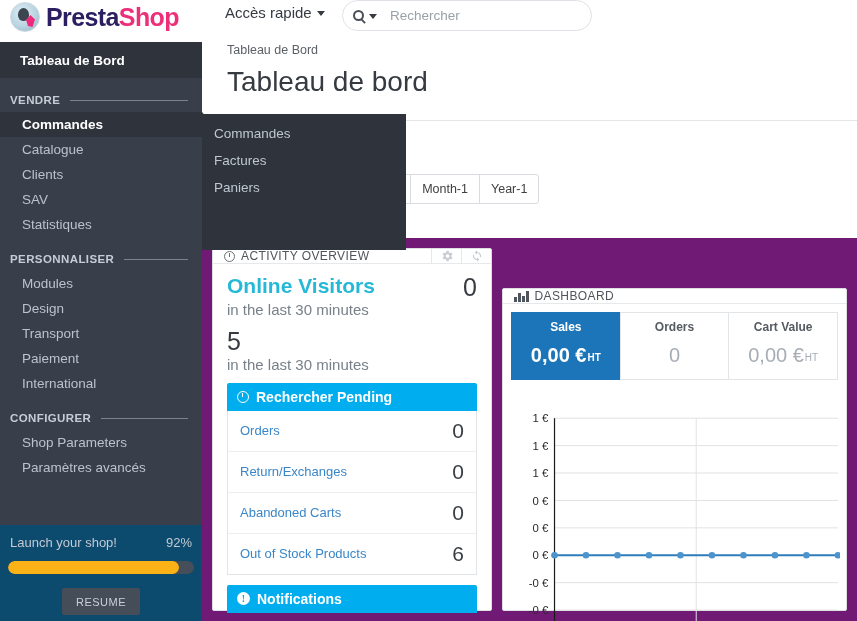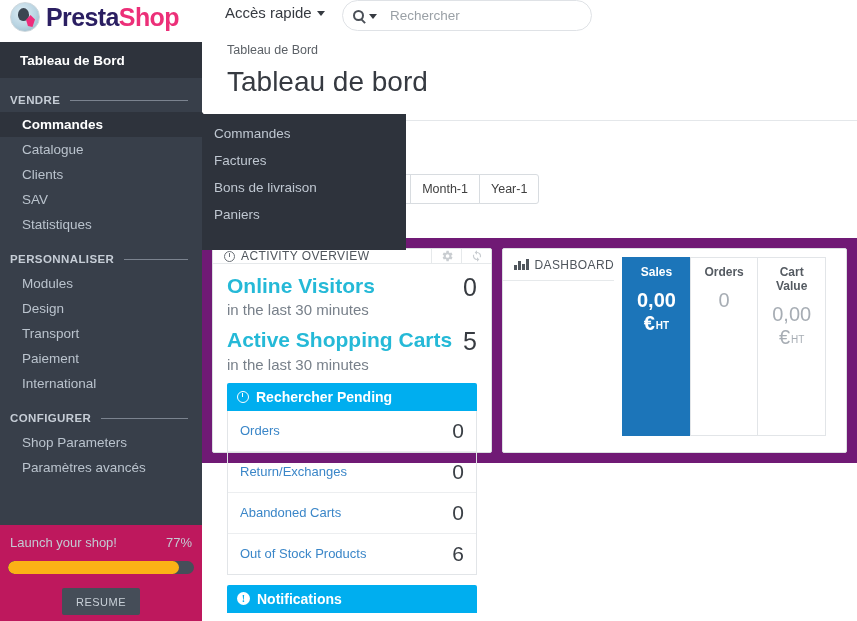--- a/index.html
+++ b/index.html
@@ -2,21 +2,21 @@
 <html><head>
 <meta charset="utf-8">
 <style>
   * { box-sizing: border-box; margin: 0; padding: 0; }
   html, body {
     width: 857px; height: 621px;
     font-family: "Liberation Sans", sans-serif;
     background: #ffffff;
     overflow: hidden;
   }
-  #app { position: relative; width: 857px; height: 463px; }
+  #app { position: relative; width: 857px; height: 621px; }
 
   
   .topbar {
     position: absolute; left: 0; top: 0; width: 857px; height: 42px;
     background: #ffffff; z-index: 30;
   }
   .logo-wrap {
     position: absolute; left: 10px; top: 2px;
     display: flex; align-items: center; gap: 6px;
   }
@@ -98,21 +98,21 @@
   }
   .side-item.active::after {
     content: ""; position: absolute; right: -11px; top: 50%;
     transform: translateY(-50%);
     border-top: 13px solid transparent; border-bottom: 13px solid transparent;
     border-left: 11px solid #2e333c;
   }
 
   .launch-panel {
     position: absolute; left: 0; bottom: 0; width: 202px; height: 96px;
-    background: #be185d; padding: 10px 8px 0 8px;
+    background: #0c4a6e; padding: 10px 8px 0 8px;
   }
   .launch-row {
     display: flex; justify-content: space-between; align-items: baseline;
     color: #c3cad3; font-size: 13px; padding: 0 2px;
   }
   .prog-track {
     margin: 11px 0 0 0; height: 13px; border-radius: 7px;
     background: #464e59; overflow: hidden;
   }
   .prog-fill { height: 100%; background: #fbb216; border-radius: 7px; }
@@ -228,21 +228,21 @@
     border-radius: 2px 2px 0 0;
   }
   .excl-ico {
     width: 13px; height: 13px; border-radius: 50%; background: #fff;
     color: #00aeef; font-size: 10px; font-weight: bold; flex: none;
     display: flex; align-items: center; justify-content: center;
     font-family: "Liberation Serif", serif;
   }
 
   
-  .dash-card { flex: 1; display: flex; flex-direction: row; min-width: 0; }
+  .dash-card { flex: 1; display: flex; flex-direction: column; min-width: 0; margin-top: 40px; }
   .kpi-row { display: flex; padding: 8px 8px 16px 8px; }
   .kpi {
     flex: 1; border: 1px solid #e2e5e8; margin-left: -1px;
     text-align: center; padding: 7px 4px 12px 4px;
   }
   .kpi:first-child { margin-left: 0; }
   .kpi.sel { background: #1c75b9; border-color: #1c75b9; }
   .kpi-label { font-size: 12px; color: #555b62; font-weight: bold; }
   .kpi.sel .kpi-label { color: #ffffff; }
   .kpi-val { font-size: 20px; color: #a7adb4; margin-top: 10px; }
@@ -313,21 +313,20 @@
       </div>
 
       <div class="act-body">
         <div class="act-row">
           <span class="act-link">Online Visitors</span>
           <span class="act-num">0</span>
         </div>
         <div class="act-sub">in the last 30 minutes</div>
 
         <div class="act-row">
-          <span class="act-link">Active Shopping Carts</span>
           <span class="act-num">5</span>
         </div>
         <div class="act-sub">in the last 30 minutes</div>
 
         <div class="pending-head">
           <span class="clock-ico-w"></span>
           <span>Rechercher Pending</span>
         </div>
 
         <div class="pending-list">
@@ -453,31 +452,30 @@
           <span class="side-group-label">CONFIGURER</span>
           <span class="side-group-rule"></span>
         </div>
         <div class="side-item">Shop Parameters</div>
         <div class="side-item">Paramètres avancés</div>
       </div>
 
     <div class="launch-panel">
       <div class="launch-row">
         <span>Launch your shop!</span>
-        <span>77%</span>
+        <span>92%</span>
       </div>
       <div class="prog-track">
         <div class="prog-fill" id="prog-fill" style="width: 92%; background: rgb(251, 178, 22);"></div>
       </div>
       <button class="resume-btn">RESUME</button>
     </div>
   </div>
 
   <div class="flyout">
     <div id="flyout-list">
         <div class="flyout-item">Commandes</div>
         <div class="flyout-item">Factures</div>
-        <div class="flyout-item">Bons de livraison</div>
         <div class="flyout-item">Paniers</div>
       </div>
   </div>
 
 </div>
 
 </body></html>

